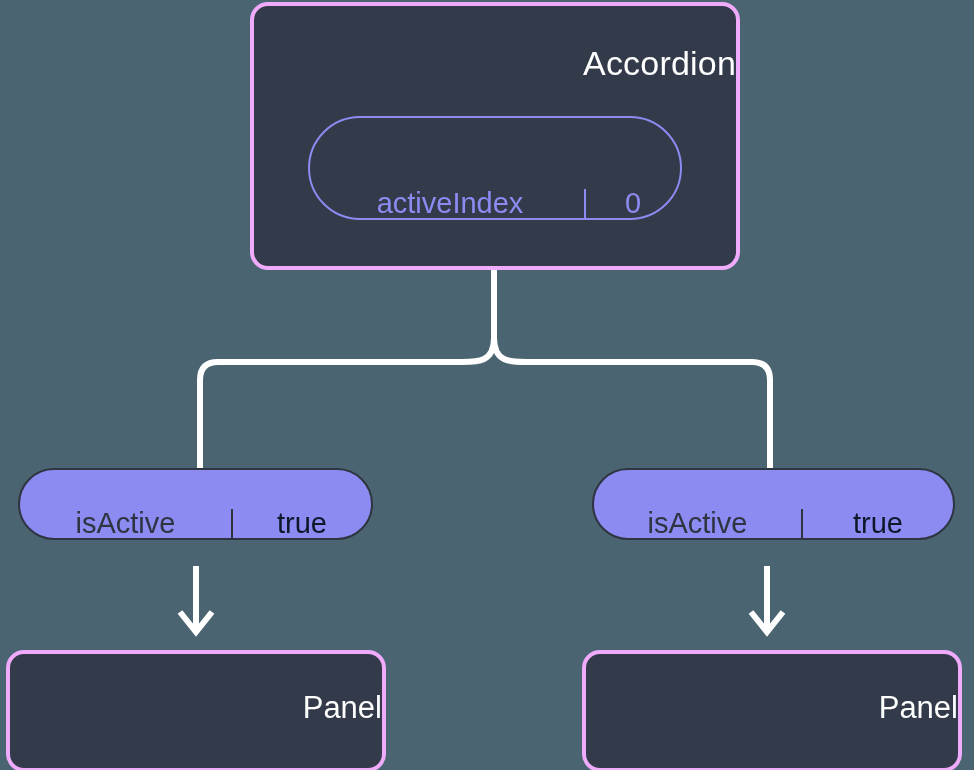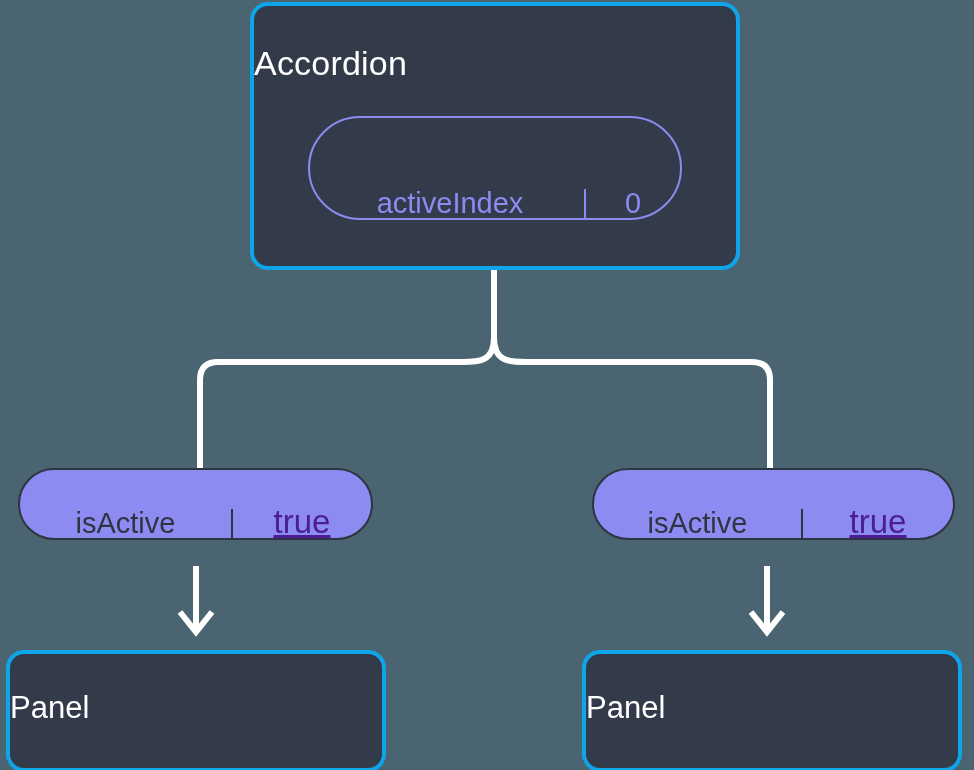--- a/index.html
+++ b/index.html
@@ -31,25 +31,25 @@
     width: 974px;
     height: 770px;
     pointer-events: none;
   }
 
   
   .node-box {
     position: absolute;
     box-sizing: border-box;
     background: #333b4a;
-    border: 4px solid #0ea5e9;
+    border: 4px solid #f0abfc;
     border-radius: 18px;
     display: flex;
     flex-direction: column;
-    align-items: flex-start;
+    align-items: flex-end;
   }
 
   #accordion-node {
     left: 250px;
     top: 2px;
     width: 490px;
     height: 268px;
     justify-content: flex-start;
     padding-top: 40px;
   }
@@ -110,24 +110,23 @@
     height: 72px;
     border: 2px solid #2e3440;
     background: #8b8bf2;
   }
   .pill-filled .pill-key {
     border-right: 2px solid #2e3440;
     color: #2e3440;
     font-size: 29px;
   }
   .pill-filled .pill-val {
-    color: #4c1d95;
-    font-size: 33px;
+    color: #0f172a;
+    font-size: 29px;
     flex: 1 1 auto;
-    text-decoration: underline;
   }
 
   #is-active-pill-left {
     left: 18px;
     top: 468px;
     width: 355px;
   }
   #is-active-pill-left .pill-key { flex: 0 0 213px; }
 
   #is-active-pill-right {

